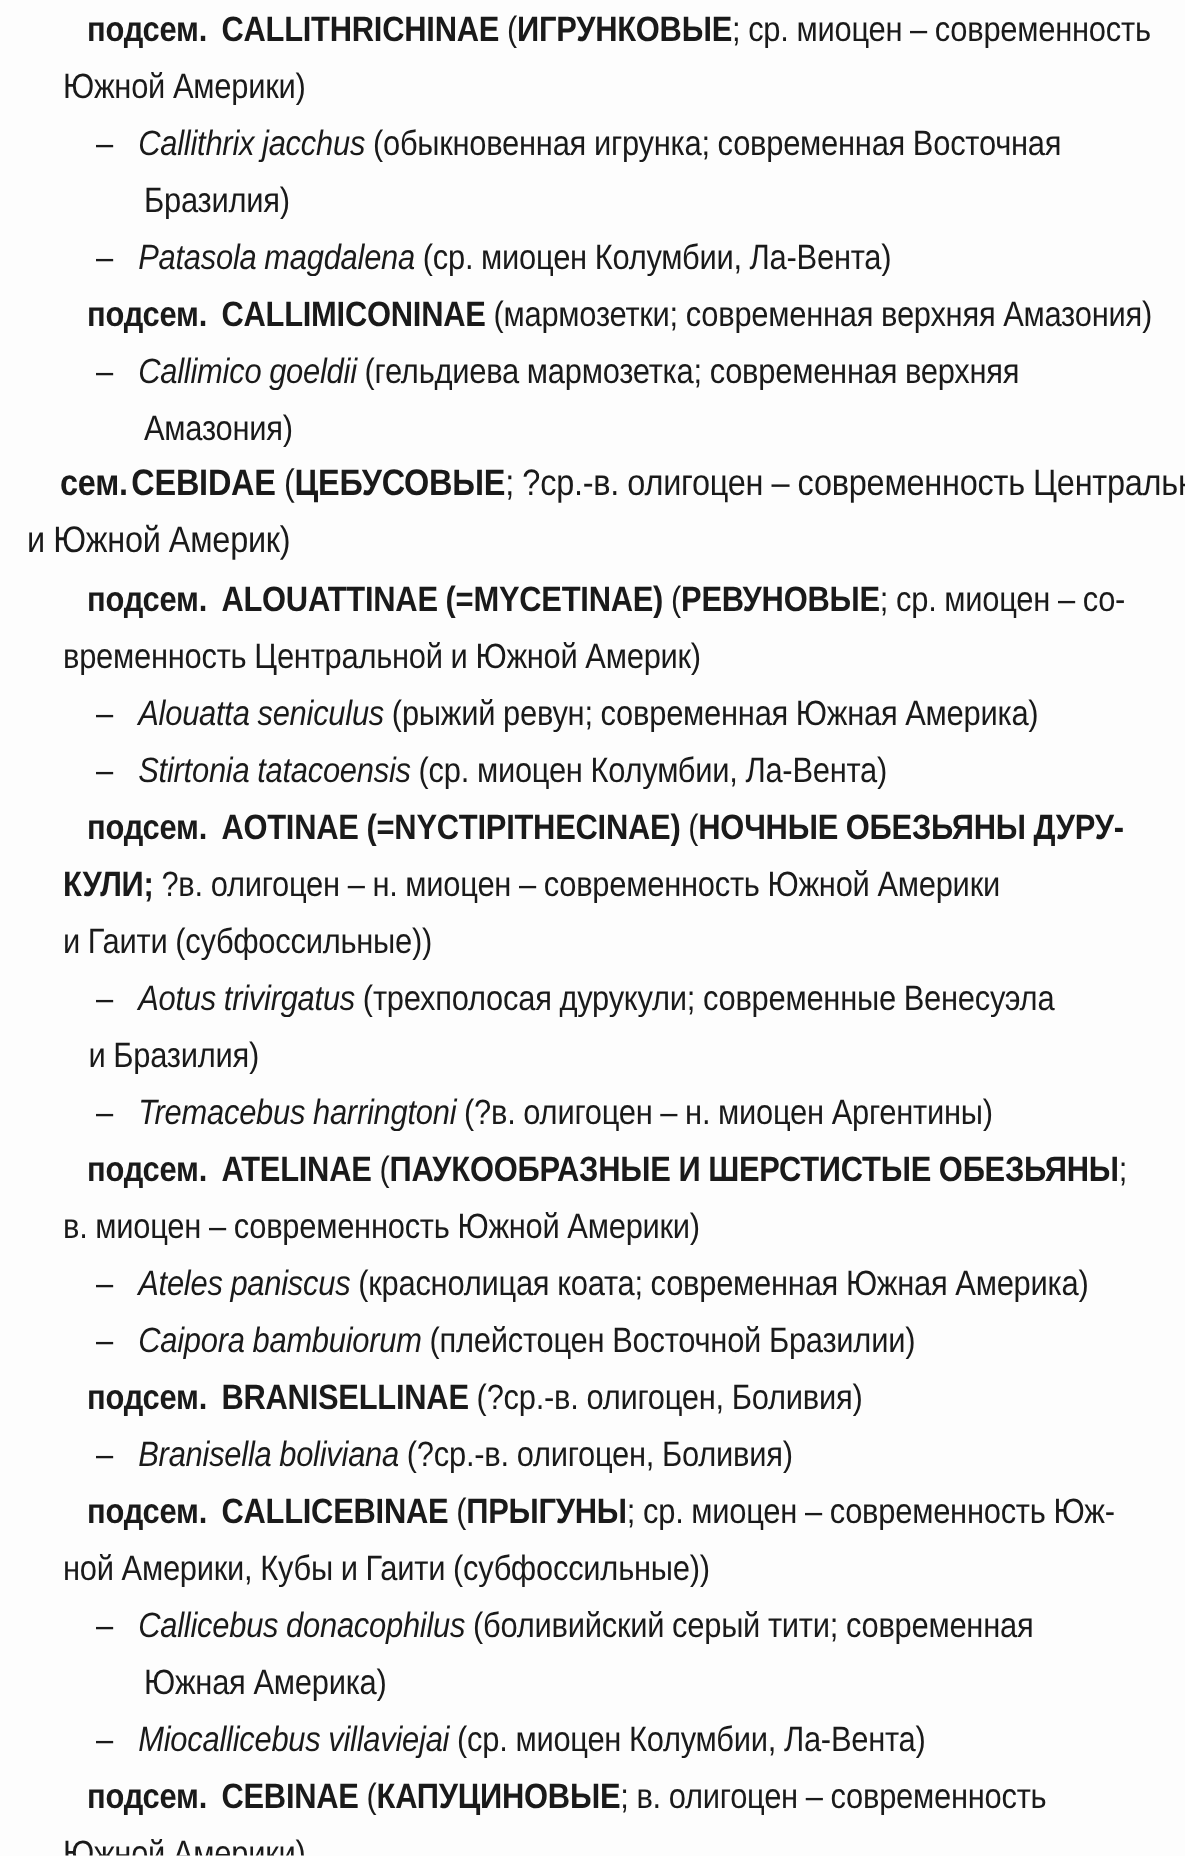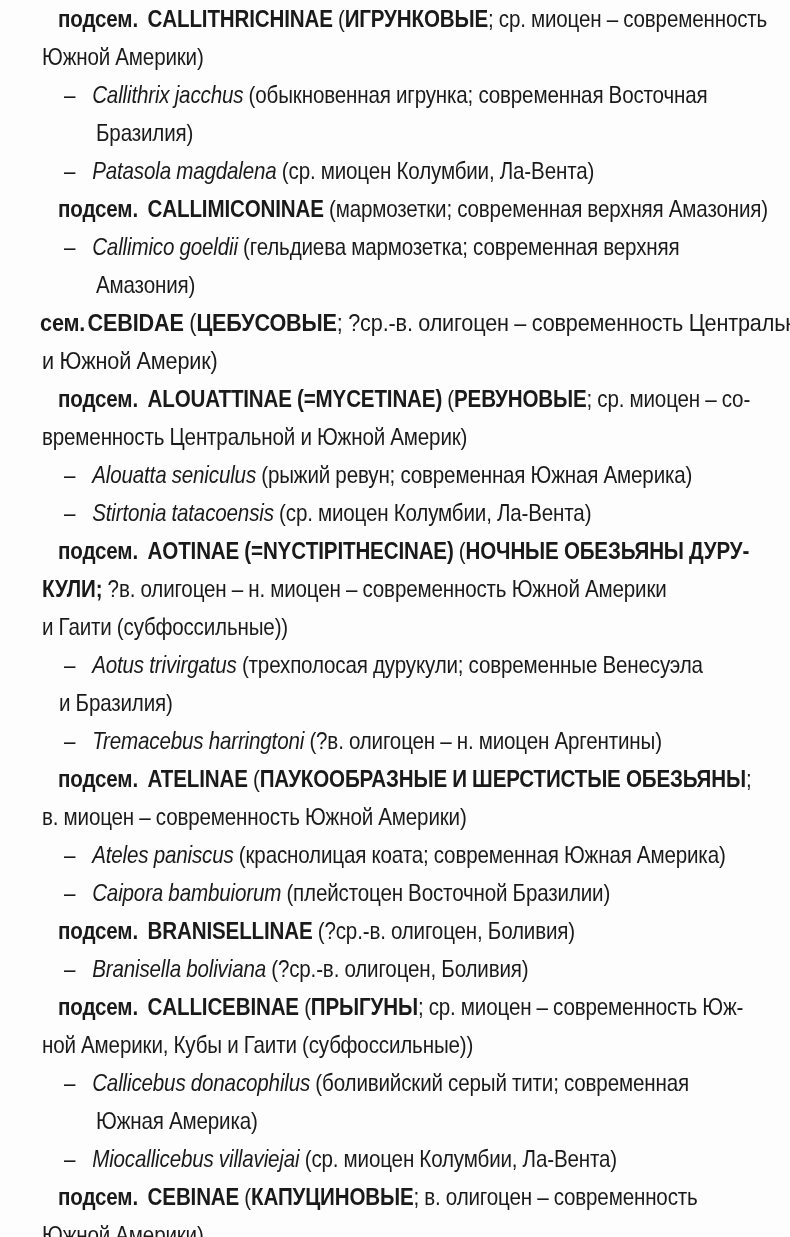--- a/index.html
+++ b/index.html
@@ -107,21 +107,21 @@
   <div class="list" id="list">
       <div class="entry subfamily head" style="position: absolute; top: 6px; left: 0px; width: 790px; white-space: nowrap; padding-left: 58px; text-indent: 0px;"><span class="squeeze"><span class="rank" style="font-weight: bold;">подсем.</span><span class="taxon" style="font-weight: bold;"> CALLITHRICHINAE</span><span class="note" style="font-weight: normal; font-style: normal;"> (</span><span class="vern" style="font-weight: bold;">ИГРУНКОВЫЕ</span><span class="note" style="font-weight: normal; font-style: normal;">; ср. миоцен – современность</span></span></div>
       <div class="entry subfamily cont" style="position: absolute; top: 44px; left: 0px; width: 790px; white-space: nowrap; padding-left: 42px; text-indent: 0px;"><span class="squeeze"><span class="note" style="font-weight: normal; font-style: normal;">Южной Америки)</span></span></div>
       <div class="entry species head" style="position: absolute; top: 82px; left: 0px; width: 790px; white-space: nowrap; padding-left: 64px; text-indent: 0px;"><span class="squeeze"><span class="bullet" style="display: inline-block; width: 32px; font-weight: normal; font-style: normal;">–</span><span class="taxon" style="font-style: italic;">Callithrix jacchus</span><span class="note" style="font-weight: normal; font-style: normal;"> (обыкновенная игрунка; современная Восточная</span></span></div>
       <div class="entry species cont" style="position: absolute; top: 120px; left: 0px; width: 790px; white-space: nowrap; padding-left: 96px; text-indent: 0px;"><span class="squeeze"><span class="note" style="font-weight: normal; font-style: normal;">Бразилия)</span></span></div>
       <div class="entry species head" style="position: absolute; top: 158px; left: 0px; width: 790px; white-space: nowrap; padding-left: 64px; text-indent: 0px;"><span class="squeeze"><span class="bullet" style="display: inline-block; width: 32px; font-weight: normal; font-style: normal;">–</span><span class="taxon" style="font-style: italic;">Patasola magdalena</span><span class="note" style="font-weight: normal; font-style: normal;"> (ср. миоцен Колумбии, Ла-Вента)</span></span></div>
       <div class="entry subfamily head" style="position: absolute; top: 196px; left: 0px; width: 790px; white-space: nowrap; padding-left: 58px; text-indent: 0px;"><span class="squeeze"><span class="rank" style="font-weight: bold;">подсем.</span><span class="taxon" style="font-weight: bold;"> CALLIMICONINAE</span><span class="note" style="font-weight: normal; font-style: normal;"> (мармозетки; современная верхняя Амазония)</span></span></div>
       <div class="entry species head" style="position: absolute; top: 234px; left: 0px; width: 790px; white-space: nowrap; padding-left: 64px; text-indent: 0px;"><span class="squeeze"><span class="bullet" style="display: inline-block; width: 32px; font-weight: normal; font-style: normal;">–</span><span class="taxon" style="font-style: italic;">Callimico goeldii</span><span class="note" style="font-weight: normal; font-style: normal;"> (гельдиева мармозетка; современная верхняя</span></span></div>
       <div class="entry species cont" style="position: absolute; top: 272px; left: 0px; width: 790px; white-space: nowrap; padding-left: 96px; text-indent: 0px;"><span class="squeeze"><span class="note" style="font-weight: normal; font-style: normal;">Амазония)</span></span></div>
       <div class="entry family head" style="position: absolute; top: 310px; left: 0px; width: 790px; white-space: nowrap; text-indent: 0px;"><span class="squeeze"><span class="rank" style="font-weight: bold; display: inline-block; width: 44px;">сем.</span><span class="taxon" style="font-weight: bold;">CEBIDAE</span><span class="note" style="font-weight: normal; font-style: normal;"> (</span><span class="vern" style="font-weight: bold;">ЦЕБУСОВЫЕ</span><span class="note" style="font-weight: normal; font-style: normal;">; ?ср.-в. олигоцен  – современность Центральной</span></span></div>
-      <div class="entry family cont" style="position: absolute; top: 348px; left: 0px; width: 790px; white-space: nowrap; padding-left: 42px; text-indent: 0px;"><span class="squeeze"><span class="note" style="font-weight: normal; font-style: normal;">и Южной Америк)</span></span></div>
+      <div class="entry family cont" style="position: absolute; top: 348px; left: 0px; width: 790px; white-space: nowrap; padding-left: 18px; text-indent: 0px;"><span class="squeeze"><span class="note" style="font-weight: normal; font-style: normal;">и Южной Америк)</span></span></div>
       <div class="entry subfamily head" style="position: absolute; top: 386px; left: 0px; width: 790px; white-space: nowrap; padding-left: 58px; text-indent: 0px;"><span class="squeeze"><span class="rank" style="font-weight: bold;">подсем.</span><span class="taxon" style="font-weight: bold;"> ALOUATTINAE (=MYCETINAE)</span><span class="note" style="font-weight: normal; font-style: normal;"> (</span><span class="vern" style="font-weight: bold;">РЕВУНОВЫЕ</span><span class="note" style="font-weight: normal; font-style: normal;">; ср. миоцен – со-</span></span></div>
       <div class="entry subfamily cont" style="position: absolute; top: 424px; left: 0px; width: 790px; white-space: nowrap; padding-left: 42px; text-indent: 0px;"><span class="squeeze"><span class="note" style="font-weight: normal; font-style: normal;">временность Центральной и Южной Америк)</span></span></div>
       <div class="entry species head" style="position: absolute; top: 462px; left: 0px; width: 790px; white-space: nowrap; padding-left: 64px; text-indent: 0px;"><span class="squeeze"><span class="bullet" style="display: inline-block; width: 32px; font-weight: normal; font-style: normal;">–</span><span class="taxon" style="font-style: italic;">Alouatta seniculus</span><span class="note" style="font-weight: normal; font-style: normal;"> (рыжий ревун; современная Южная Америка)</span></span></div>
       <div class="entry species head" style="position: absolute; top: 500px; left: 0px; width: 790px; white-space: nowrap; padding-left: 64px; text-indent: 0px;"><span class="squeeze"><span class="bullet" style="display: inline-block; width: 32px; font-weight: normal; font-style: normal;">–</span><span class="taxon" style="font-style: italic;">Stirtonia tatacoensis</span><span class="note" style="font-weight: normal; font-style: normal;"> (ср. миоцен Колумбии, Ла-Вента)</span></span></div>
       <div class="entry subfamily head" style="position: absolute; top: 538px; left: 0px; width: 790px; white-space: nowrap; padding-left: 58px; text-indent: 0px;"><span class="squeeze"><span class="rank" style="font-weight: bold;">подсем.</span><span class="taxon" style="font-weight: bold;"> AOTINAE (=NYCTIPITHECINAE)</span><span class="note" style="font-weight: normal; font-style: normal;"> (</span><span class="vern" style="font-weight: bold;">НОЧНЫЕ ОБЕЗЬЯНЫ ДУРУ-</span></span></div>
       <div class="entry subfamily cont" style="position: absolute; top: 576px; left: 0px; width: 790px; white-space: nowrap; padding-left: 42px; text-indent: 0px;"><span class="squeeze"><span class="vern" style="font-weight: bold;">КУЛИ;</span><span class="note" style="font-weight: normal; font-style: normal;"> ?в. олигоцен  – н. миоцен – современность Южной Америки</span></span></div>
       <div class="entry subfamily cont" style="position: absolute; top: 614px; left: 0px; width: 790px; white-space: nowrap; padding-left: 42px; text-indent: 0px;"><span class="squeeze"><span class="note" style="font-weight: normal; font-style: normal;">и Гаити (субфоссильные))</span></span></div>
       <div class="entry species head" style="position: absolute; top: 652px; left: 0px; width: 790px; white-space: nowrap; padding-left: 64px; text-indent: 0px;"><span class="squeeze"><span class="bullet" style="display: inline-block; width: 32px; font-weight: normal; font-style: normal;">–</span><span class="taxon" style="font-style: italic;">Aotus trivirgatus</span><span class="note" style="font-weight: normal; font-style: normal;"> (трехполосая дурукули; современные Венесуэла</span></span></div>
       <div class="entry species cont" style="position: absolute; top: 690px; left: 0px; width: 790px; white-space: nowrap; padding-left: 59px; text-indent: 0px;"><span class="squeeze"><span class="note" style="font-weight: normal; font-style: normal;">и Бразилия)</span></span></div>
       <div class="entry species head" style="position: absolute; top: 728px; left: 0px; width: 790px; white-space: nowrap; padding-left: 64px; text-indent: 0px;"><span class="squeeze"><span class="bullet" style="display: inline-block; width: 32px; font-weight: normal; font-style: normal;">–</span><span class="taxon" style="font-style: italic;">Tremacebus harringtoni</span><span class="note" style="font-weight: normal; font-style: normal;"> (?в. олигоцен  – н. миоцен Аргентины)</span></span></div>

